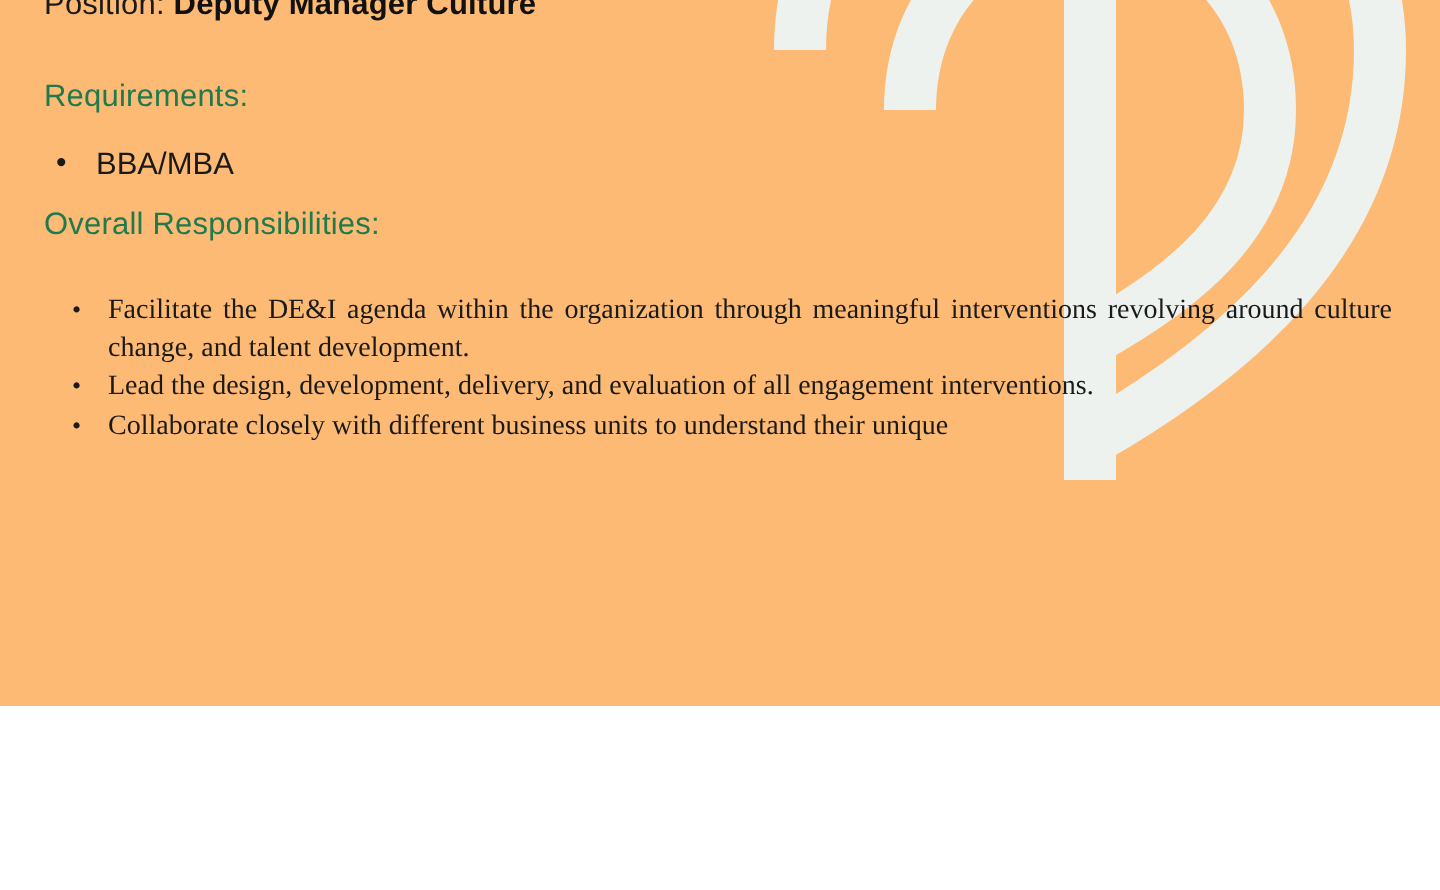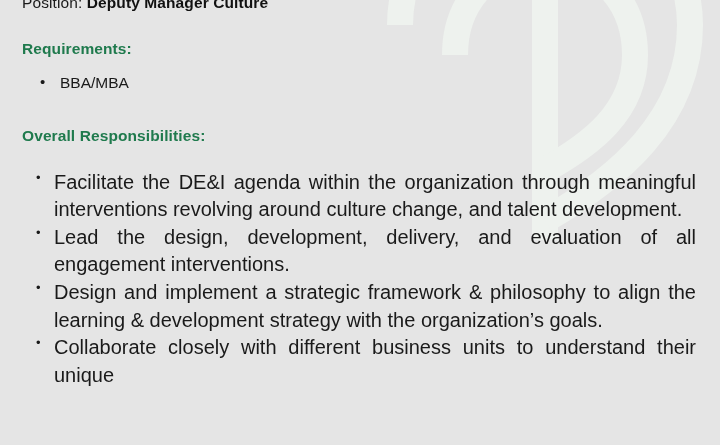--- a/index.html
+++ b/index.html
@@ -10,23 +10,23 @@
     width: 720px;
     height: 445px;
     background: #ffffff;
     font-family: "Liberation Sans", sans-serif;
     overflow: hidden;
     position: relative;
   }
   .page {
     position: relative;
     width: 720px;
-    height: 445px;
+    height: 353px;
     overflow: hidden;
-    background: #e5e5e5;
+    background: #fdba74;
   }
   
   .watermark {
     position: absolute;
     top: -150px;
     right: -40px;
     width: 420px;
     height: 430px;
     pointer-events: none;
     z-index: 0;
@@ -49,67 +49,68 @@
   .position-label {
     font-weight: normal;
     color: #1a1a1a;
   }
   .position-value {
     font-weight: bold;
     color: #111111;
   }
   .heading {
     color: #1f7a4d;
-    font-weight: bold;
+    font-weight: normal;
     font-size: 15.5px;
     margin: 0;
     letter-spacing: 0.1px;
   }
   .req-heading {
     margin-top: 22px;
   }
   .req-list {
-    margin: 16px;
+    margin: 4px;
     padding: 0;
     list-style: none;
   }
   .req-list li {
     font-size: 15.5px;
     color: #1a1a1a;
     margin-top: 16px;
     padding-left: 22px;
     position: relative;
     line-height: 1.2;
   }
   .req-list li::before {
     content: "\2022";
     position: absolute;
     left: 2px;
     top: -1px;
     font-size: 15px;
     color: #1a1a1a;
   }
   .resp-heading {
-    margin-top: 34px;
+    margin-top: 11px;
   }
   .resp-list {
     margin: 0;
     padding: 0;
     list-style: none;
     margin-top: 24px;
   }
   .resp-list li {
-    font-size: 20px;
+    font-size: 14px;
     color: #1a1a1a;
     padding-left: 32px;
     position: relative;
     line-height: 1.38;
     text-align: justify;
     margin-bottom: 0px;
     padding-right: 2px;
+    font-family: Liberation Serif, serif;
   }
   .resp-list li::before {
     content: "\2022";
     position: absolute;
     left: 14px;
     top: 0px;
     font-size: 13px;
     color: #1a1a1a;
   }
 </style>
@@ -140,18 +141,17 @@
 
     <ul class="req-list">
       <li>BBA/MBA</li>
     </ul>
 
     <p class="heading resp-heading">Overall Responsibilities:</p>
 
     <ul class="resp-list">
       <li>Facilitate the DE&amp;I agenda within the organization through meaningful interventions revolving around culture change, and talent development.</li>
       <li>Lead the design, development, delivery, and evaluation of all engagement interventions.</li>
-      <li>Design and implement a strategic framework &amp; philosophy to align the learning &amp; development strategy with the organization’s goals.</li>
       <li>Collaborate closely with different business units to understand their unique</li>
     </ul>
 
   </div>
 </div>
 
 </body></html>

